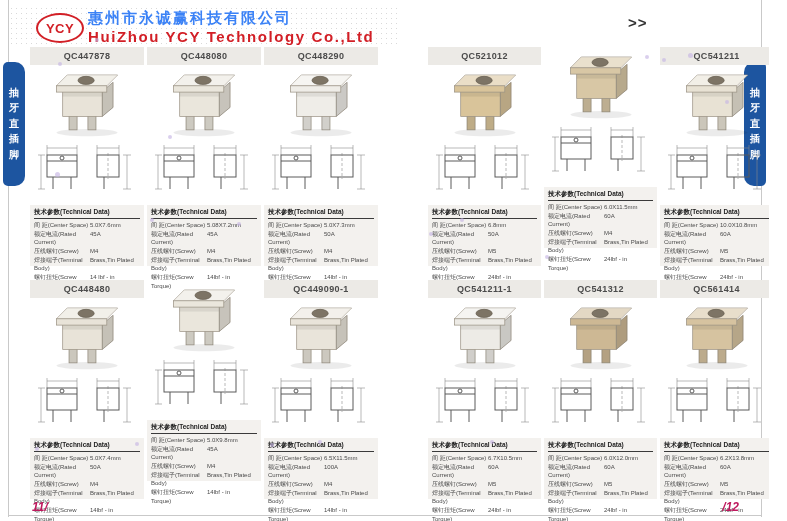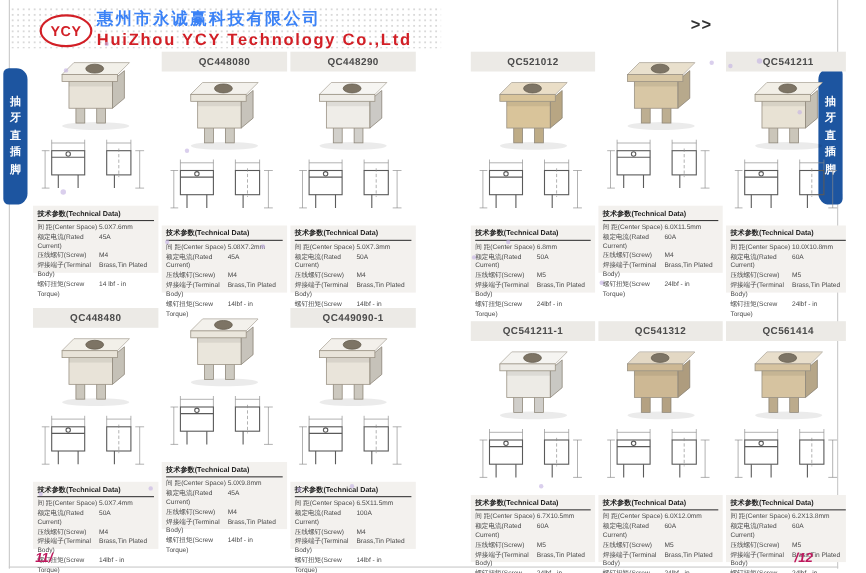--- a/index.html
+++ b/index.html
@@ -22,21 +22,21 @@
     letter-spacing:1px;cursor:pointer;}
   
   .side-tab{position:absolute;top:62px;width:22px;height:124px;background:#1d55a0;color:#fff;
     display:flex;flex-direction:column;align-items:center;justify-content:center;gap:3px;}
   .side-tab.left{left:3px;border-radius:5px 10px 10px 5px;}
   .side-tab.right{right:3px;border-radius:10px 5px 5px 10px;}
   .side-tab span{font-size:10px;font-weight:bold;line-height:1.25;}
   
   .grid{position:absolute;display:flex;gap:3px;}
   #grid-left-top{left:30px;top:47px;} #grid-right-top{left:428px;top:47px;justify-content:space-between;}
-  #grid-left-bottom{left:30px;top:280px;} #grid-right-bottom{left:428px;top:280px;margin-top:12px;}
+  #grid-left-bottom{left:30px;top:280px;} #grid-right-bottom{left:428px;top:280px;}
   .cell{width:114px;display:flex;flex-direction:column;}
   #grid-right-top .cell,#grid-right-bottom .cell{width:113px;}
   .cell-title{background:#eceae6;color:#4b4b4b;font-weight:bold;font-size:9px;height:18px;
     display:flex;align-items:center;justify-content:center;letter-spacing:0.4px;}
   .photo{height:74px;display:flex;align-items:center;justify-content:center;}
   .drawing{height:66px;display:flex;align-items:center;justify-content:center;}
   .datatable{background:#f3f1ee;height:56px;padding:3px 4px 2px 4px;font-size:6px;color:#4a4a4a;}
   .dt-title{font-weight:bold;font-size:6.5px;color:#222;border-bottom:1.5px solid #3a3a3a;
     padding-bottom:1px;margin-bottom:2px;}
   .dt-row{display:flex;line-height:1.45;}
@@ -81,20 +81,21 @@
   <div class="side-tab right">
     <span>抽</span>
     <span>牙</span>
     <span>直</span>
     <span>插</span>
     <span>脚</span>
   </div>
 
   <div class="grid" id="grid-left-top">
       <div class="cell" style="--photo: #e8e3d8;">
+    <div class="cell-title">QC447878</div>
     <div class="photo">
       <svg width="104" height="72" viewBox="0 0 104 80">
         <ellipse cx="52" cy="74" rx="34" ry="4" fill="#000" opacity="0.08"></ellipse>
         <rect x="32" y="54" width="9" height="17" fill="var(--photo)" stroke="#9a9284" stroke-width="0.8"></rect>
         <rect x="32" y="54" width="9" height="17" fill="#000" opacity="0.12"></rect>
         <rect x="53" y="54" width="9" height="17" fill="var(--photo)" stroke="#9a9284" stroke-width="0.8"></rect>
         <rect x="53" y="54" width="9" height="17" fill="#000" opacity="0.12"></rect>
         <rect x="25" y="28" width="44" height="28" fill="var(--photo)" stroke="#9a9284" stroke-width="0.8"></rect>
         <rect x="25" y="28" width="44" height="6" fill="#000" opacity="0.07"></rect>
         <polygon points="69,28 81,18 81,46 69,56" fill="var(--photo)" stroke="#9a9284" stroke-width="0.8"></polygon>

